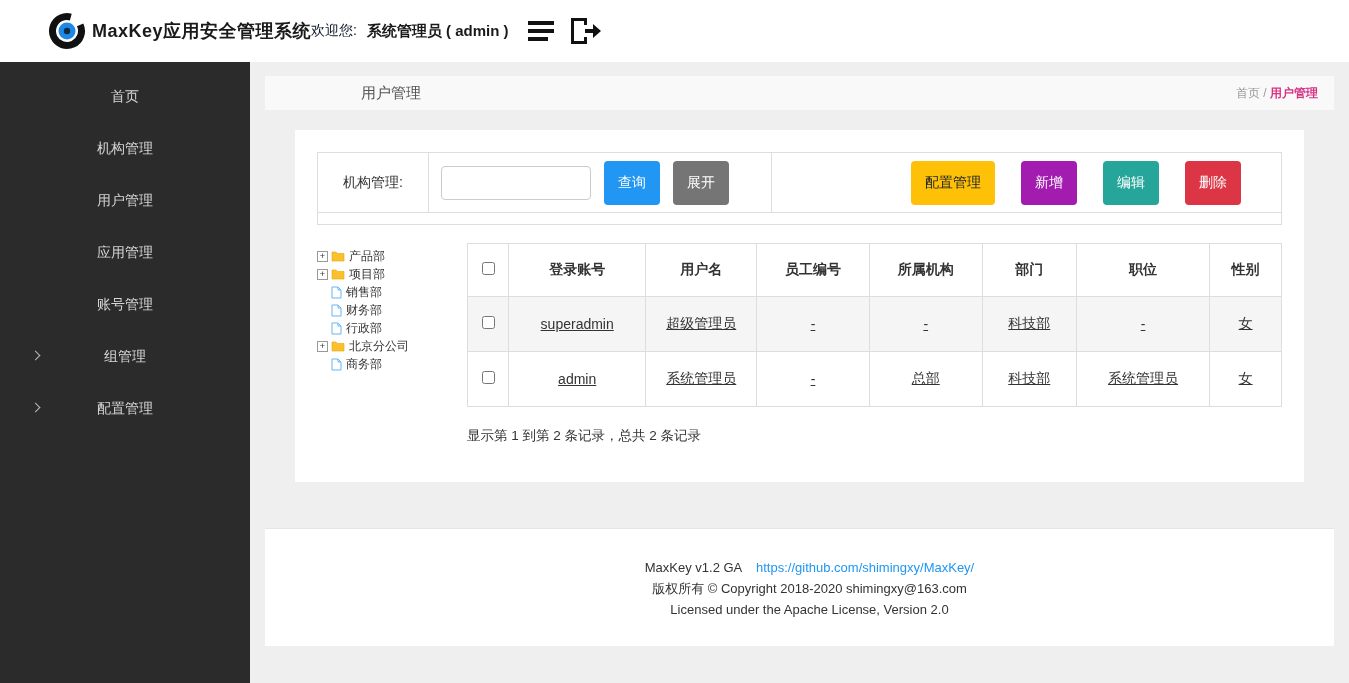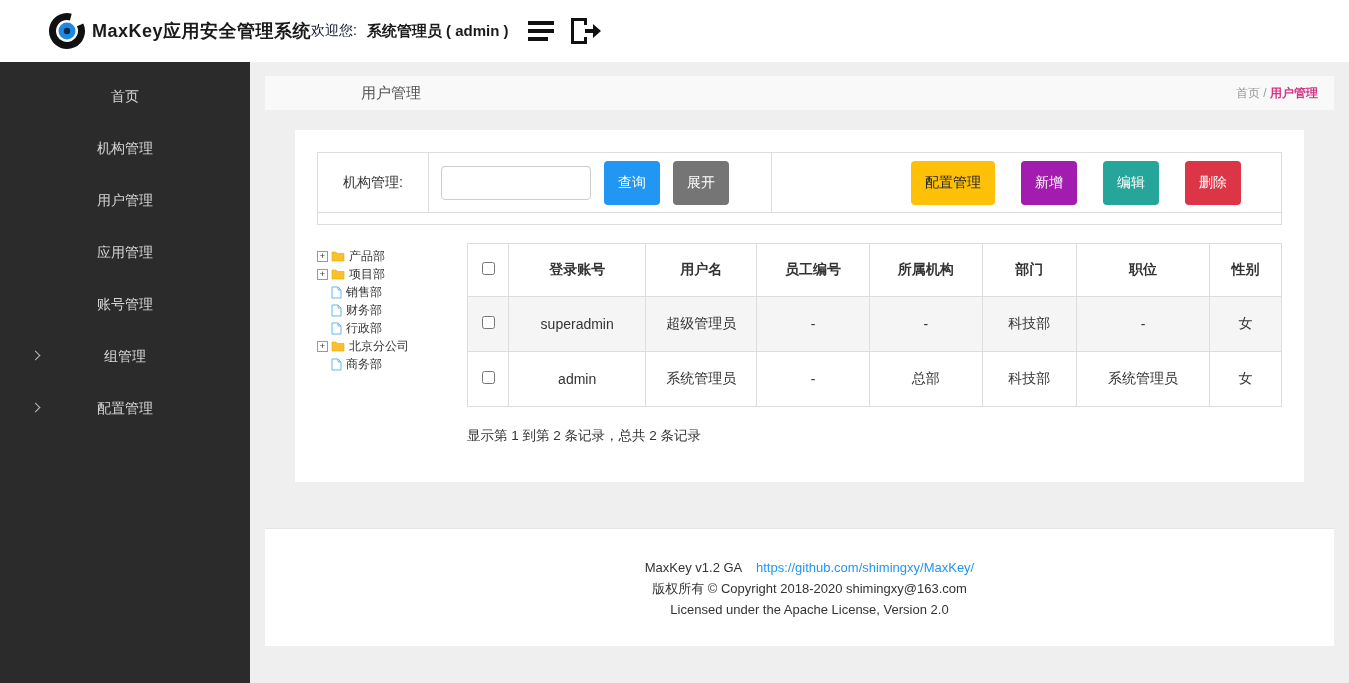--- a/index.html
+++ b/index.html
@@ -67,21 +67,21 @@
     font-size:9px; line-height:9px; text-align:center; color:#333;
     margin-right:3px; flex:none; cursor:pointer; }
   .toggle-spacer { width:14px; flex:none; }
   .tree-ico { margin-right:4px; display:inline-flex; flex:none; }
   .tree-label { line-height:18px; }
 
   .table-area { flex:1; }
   table.user-table { border-collapse:collapse; width:100%; font-size:14px; color:#333;border-radius:15px; }
   .user-table th, .user-table td { border:1px solid #ddd; text-align:center; }
   .user-table th { font-weight:bold; padding:17px 6px; background:#fff; }
-  .user-table td { padding:18px 6px; }
+  .user-table td { padding:18px 6px;text-decoration:underline; }
   .user-table tbody tr:first-child td { background:#f5f5f5; }
   .col-chk { width:40px; }
   .summary { margin-top:20px; font-size:13.5px; color:#333; }
 
   
   .footer { margin:46px 15px 0; background:#fff; border-top:1px solid #e5e5e5;
     text-align:center; padding:28px 0 26px; font-size:13px; color:#333; }
   .footer .line { line-height:21px;padding-left:20px; }
   .link { color:#2196f3; cursor:pointer; text-decoration:none; }
 </style>

